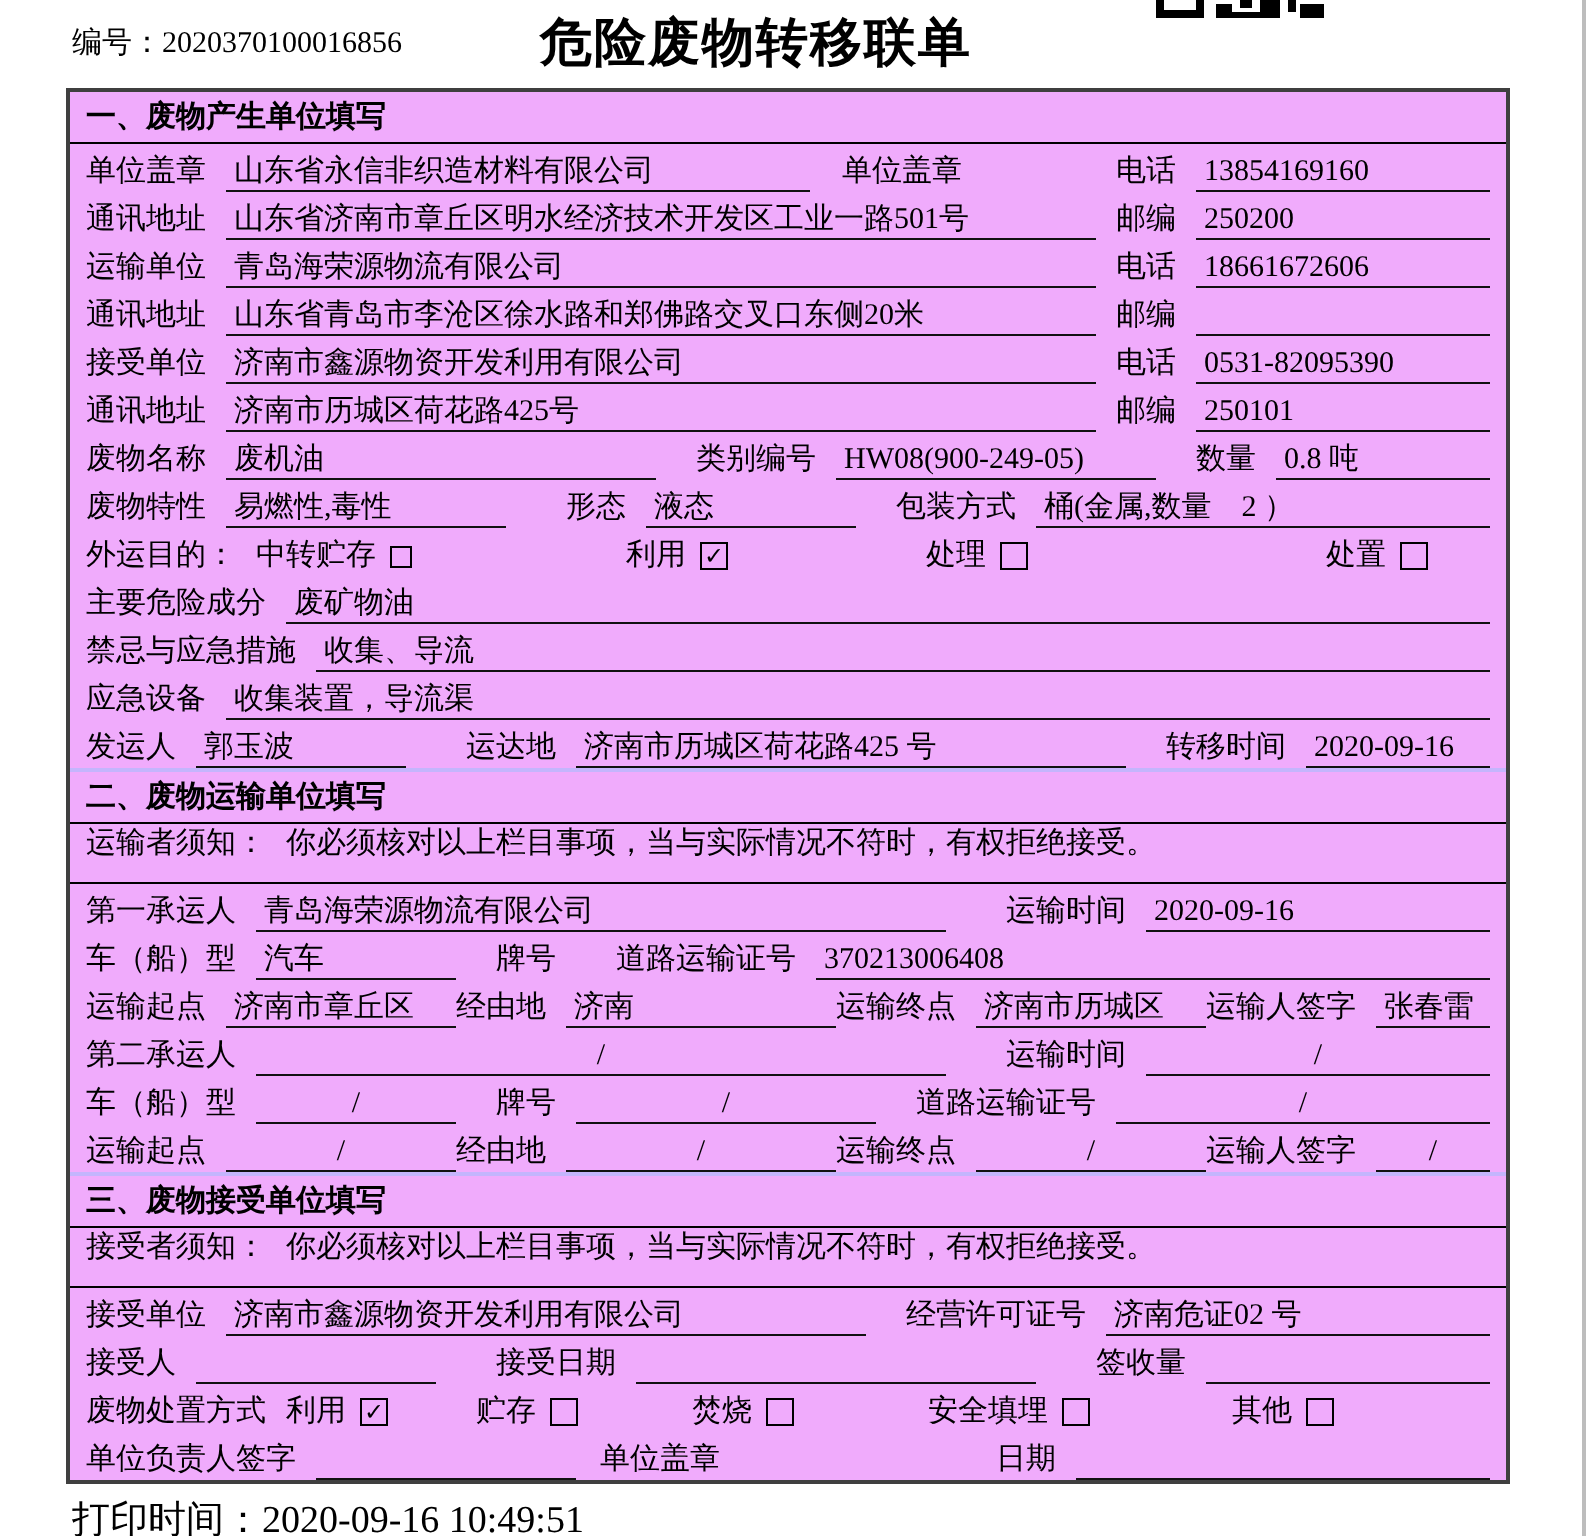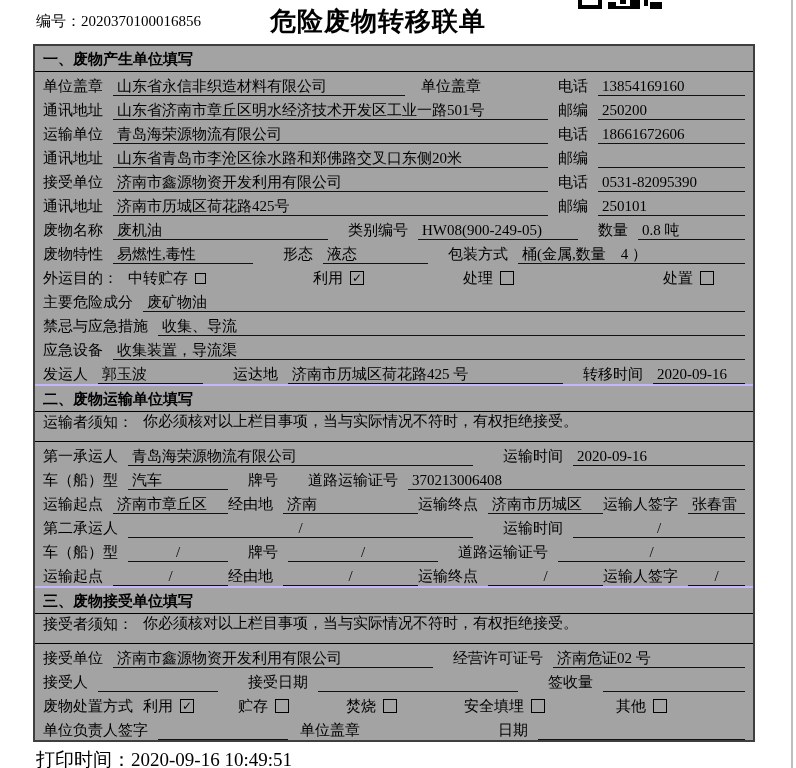--- a/index.html
+++ b/index.html
@@ -8,21 +8,21 @@
     font-family:"Liberation Serif","DejaVu Serif",serif;color:#000;
   }
   .page-edge{position:absolute;right:3px;top:0;bottom:0;width:2px;background:#bdbdbd;}
   
   .hdr{position:relative;height:44px;border-radius:10px;}
   .no-line{position:absolute;left:36px;top:12px;font-size:15px;white-space:nowrap;}
   .doc-title{position:absolute;left:0;right:40px;top:4px;text-align:center;
     font-size:26px;font-weight:bold;letter-spacing:1px;}
   .qr{position:absolute;left:578px;top:0;width:84px;height:9px;}
   
-  .box{position:absolute;left:33px;top:44px;width:722px;border:2px solid #3f3f3f;box-sizing:border-box;background:#a3a3a3;}
+  .box{position:absolute;left:33px;top:44px;width:722px;border:2px solid #3f3f3f;box-sizing:border-box;background:#f0abfc;}
   .sec{border-top:2px solid #c4b5fd;}
   .sec:first-child{border-top:none;}
   .sec-h{font-weight:bold;font-size:15px;padding:3px 8px 2px 8px;border-bottom:1px solid #000;height:20px;line-height:20px;}
   .row{display:flex;align-items:flex-end;padding:0 8px;height:24px;box-sizing:border-box;font-size:15px;}
   .notice{border-bottom:1px solid #000;height:30px;align-items:flex-start;}
   .lbl{white-space:nowrap;margin-right:10px;line-height:20px;}
   .val{border-bottom:1px solid #111;height:20px;line-height:20px;padding:0 4px;
        white-space:nowrap;overflow:hidden;box-sizing:border-box;}
   .fl{flex:1 1 auto;}
   .c{text-align:center;}
@@ -133,21 +133,21 @@
       <span class="lbl ml20">数量</span>
       <span class="val fl">0.8 吨</span>
     </div>
 
     <div class="row">
       <span class="lbl">废物特性</span>
       <span class="val w140">易燃性,毒性</span>
       <span class="lbl ml30">形态</span>
       <span class="val w105">液态</span>
       <span class="lbl ml20">包装方式</span>
-      <span class="val fl">桶(金属,数量　4 ）</span>
+      <span class="val fl">桶(金属,数量　2 ）</span>
     </div>
 
     <div class="row">
       <span class="lbl">外运目的：</span>
       <span class="opt o185">
         <span>中转贮存</span>
         <span class="cb sm"></span>
       </span>
       <span class="opt o155">
         <span>利用</span>

